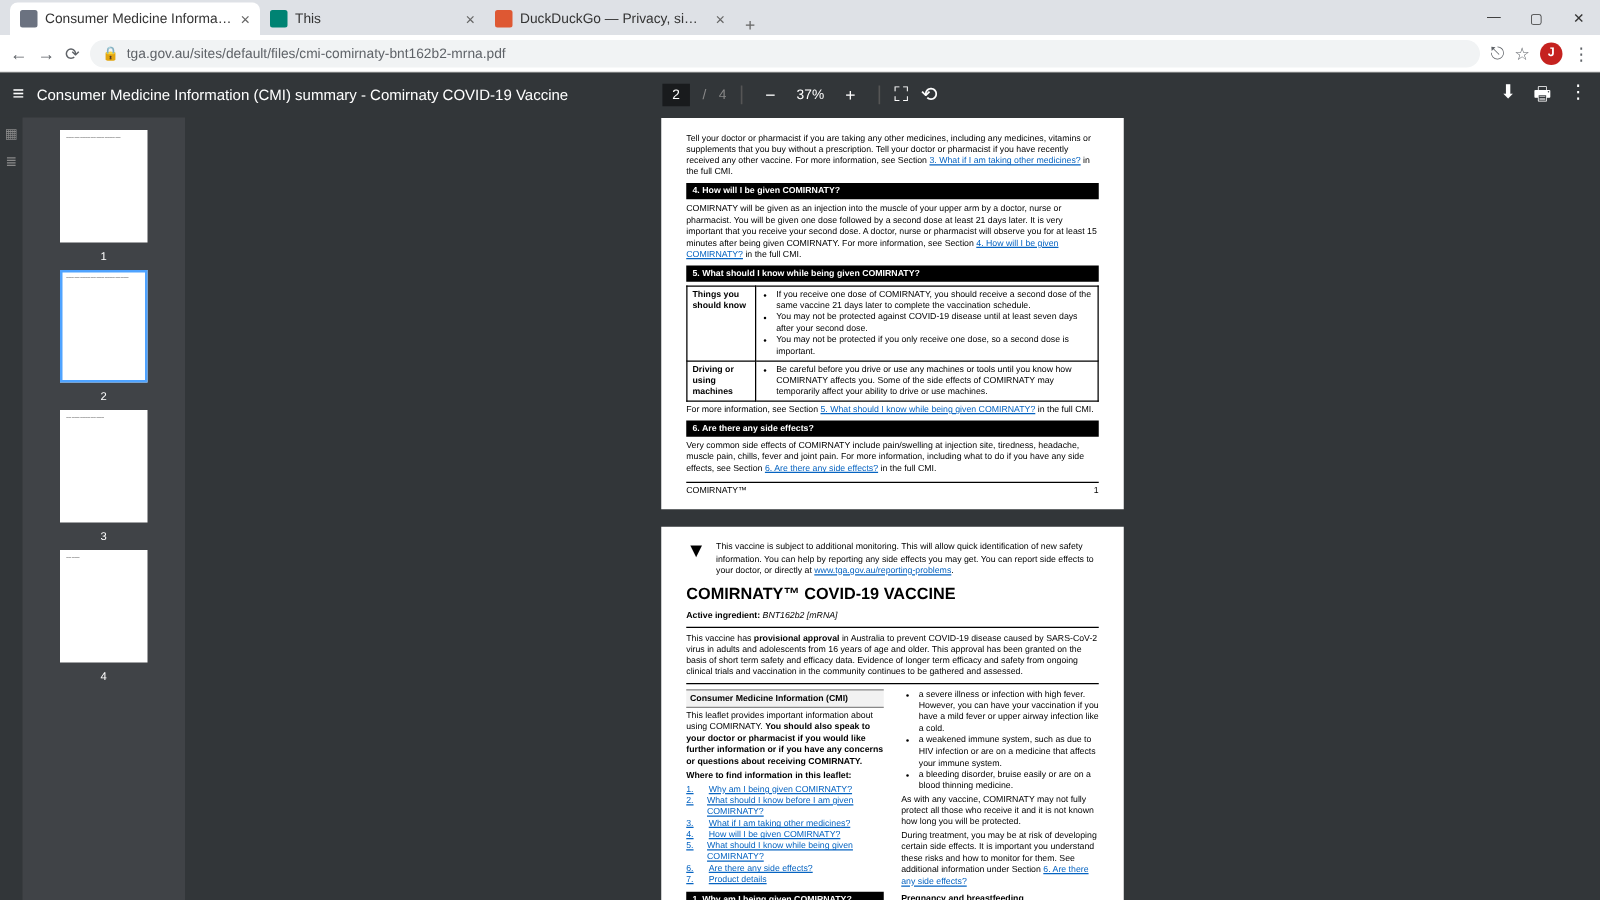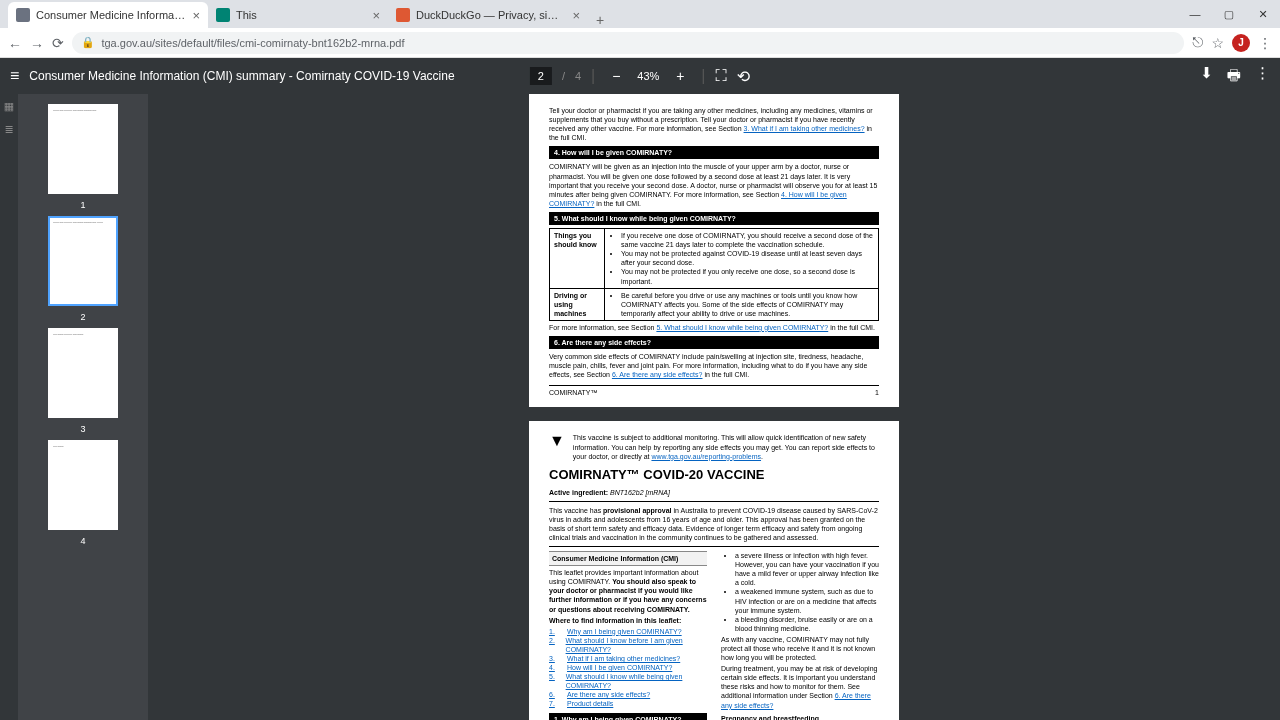--- a/index.html
+++ b/index.html
@@ -95,21 +95,21 @@
 
 <div class="pdfbar">
   <span class="menu">≡</span>
   <span class="title">Consumer Medicine Information (CMI) summary - Comirnaty COVID-19 Vaccine</span>
   <div class="center">
     <input class="pagebox" value="2" style="">
     <span class="sep">/</span>
     <span class="sep">4</span>
     <span style="color:#555">|</span>
     <span class="zbtn">−</span>
-    <span class="zoom">43%</span>
+    <span class="zoom">37%</span>
     <span class="zbtn">+</span>
     <span style="color:#555">|</span>
     <span>⛶</span>
     <span>⟲</span>
   </div>
   <div class="right">
     <span>⬇</span>
     <span>🖶</span>
     <span>⋮</span>
   </div>
@@ -170,21 +170,21 @@
         </div>
       </div>
     </div>
 
     <div class="page" style="min-height:500px">
       <div class="body">
         <div style="overflow:hidden">
           <span class="tri">▼</span>
           <p class="para"><span>This vaccine is subject to additional monitoring. This will allow quick identification of new safety information. You can help by reporting any side effects you may get. You can report side effects to your doctor, or directly at </span><a class="link">www.tga.gov.au/reporting-problems</a>.</p>
         </div>
-        <div class="h1">COMIRNATY™ COVID-20 VACCINE</div>
+        <div class="h1">COMIRNATY™ COVID-19 VACCINE</div>
         <p class="para"><b>Active ingredient:</b><i> BNT162b2 [mRNA]</i></p>
         <hr class="hr">
         <p class="para"><span>This vaccine has </span><b>provisional approval</b><span> in Australia to prevent COVID-19 disease caused by SARS-CoV-2 virus in adults and adolescents from 16 years of age and older. This approval has been granted on the basis of short term safety and efficacy data. Evidence of longer term efficacy and safety from ongoing clinical trials and vaccination in the community continues to be gathered and assessed.</span></p>
         <hr class="hr">
         <div class="twocol">
           <div class="cmihead">Consumer Medicine Information (CMI)</div>
           <p class="para"><span>This leaflet provides important information about using COMIRNATY. </span><b>You should also speak to your doctor or pharmacist if you would like further information or if you have any concerns or questions about receiving COMIRNATY.</b></p>
           <p class="para"><b>Where to find information in this leaflet:</b></p>
           <ol class="toc">
             <li>

